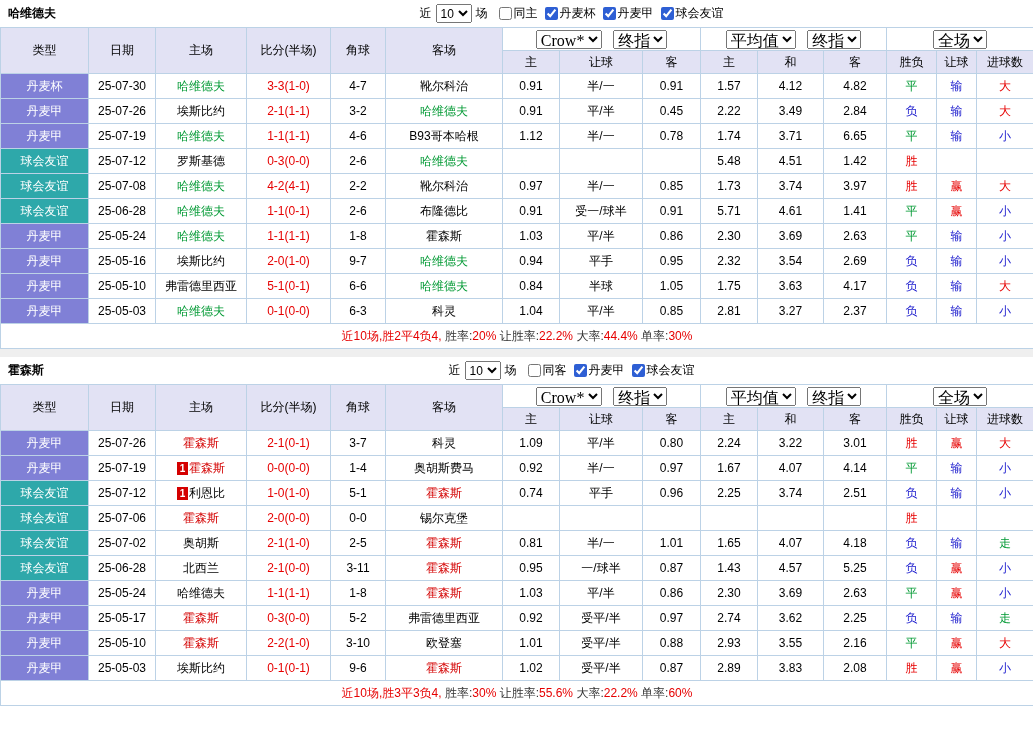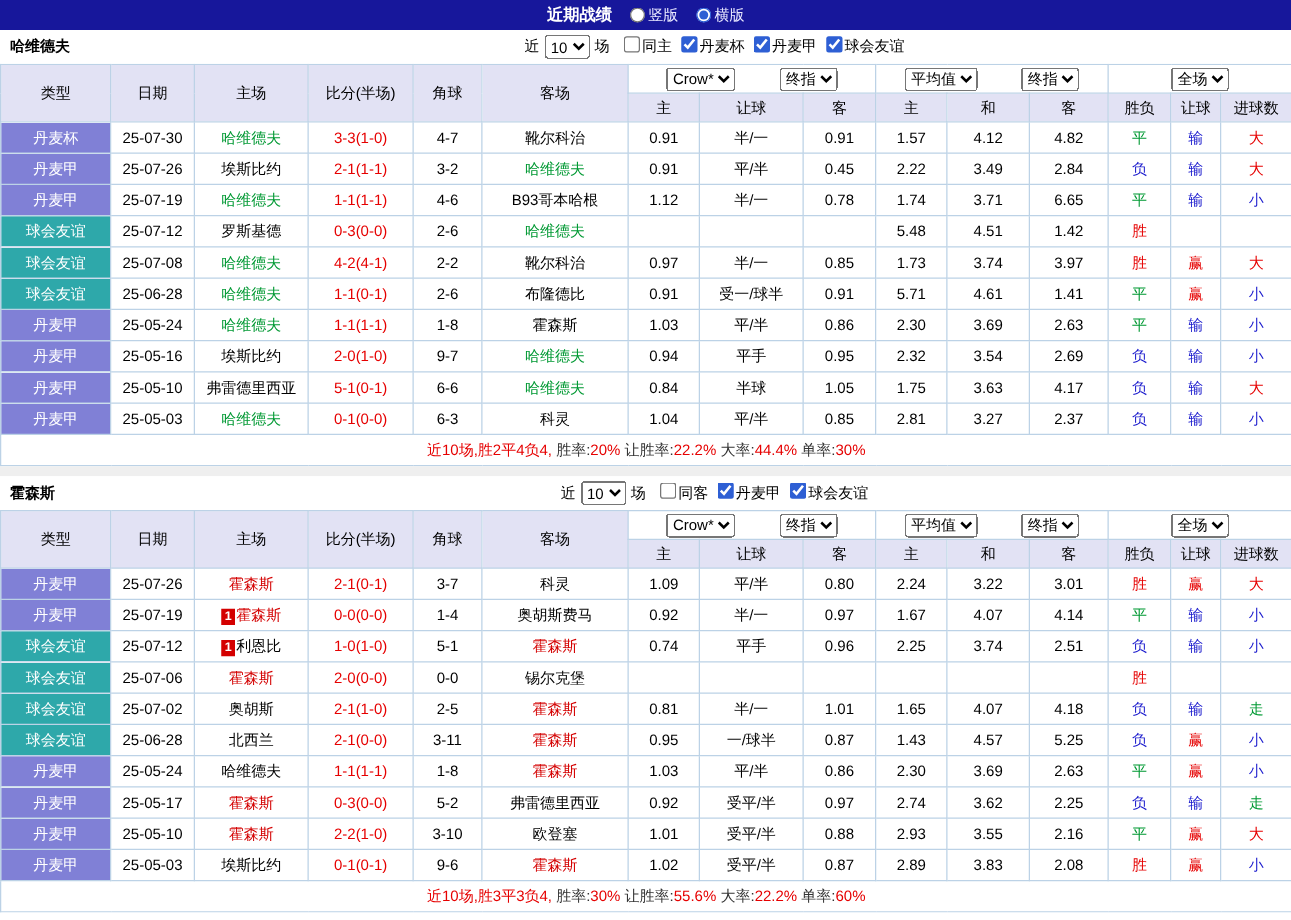--- a/index.html
+++ b/index.html
@@ -29,40 +29,40 @@
     height: 27px;
     display: flex;
     align-items: center;
     justify-content: center;
     background: #fff;
   }
   .team-name { position: absolute; left: 8px; font-weight: bold; }
   .filter-group { display: flex; align-items: center; gap: 4px; margin-left: 110px; }
   .count-select { font-size: 12px; height: 19px; }
   .cb-group { display: inline-flex; align-items: center; }
-  .cb-opt { display: inline-flex; margin-left: 7px; cursor: pointer; }
+  .cb-opt { display: inline-flex; align-items: center; margin-left: 7px; cursor: pointer; }
   .cb-opt input { width: 13px; height: 13px; margin: 0 2px 0 0; accent-color: #2e5fd4; }
 
   table.stat-table {
     width: 1033px;
     border-collapse: collapse;
     table-layout: fixed;
     font-size: 12px;
   }
   .stat-table th, .stat-table td {
     border: 1px solid #bcd2e6;
     text-align: center;
     height: 25px;
     padding: 0 1px;
     white-space: nowrap;
     overflow: hidden;
   }
   .stat-table thead th { background: #e2e2f4; font-weight: normal; height: 23px; }
   .stat-table thead th.dd-cell { background: #fff; }
-  .dd-cell select { font-size: 12px; height: 19px; margin: 0 16px; }
+  .dd-cell select { font-size: 16px; height: 19px; margin: 0 4px; font-family: Liberation Serif, serif; }
   td.league { color: #fff; }
   td.score { color: #e60000; }
   .card-badge {
     display: inline-block;
     background: #d40000;
     color: #fff;
     font-size: 10px;
     font-weight: bold;
     line-height: 13px;
     width: 11px;
@@ -72,31 +72,20 @@
   }
   .team-cell span.team-link { cursor: pointer; }
   .stats-cell { height: 25px; background: #fff; }
   .divider { height: 8px; background: #efefef; }
 </style>
 </head>
 <body>
 
 <div class="page">
 
-  <div class="topbar">
-    <span class="topbar-title">近期战绩</span>
-    <label class="radio-opt">
-      <input type="radio" name="layout" style="">
-      <span>竖版</span>
-    </label>
-    <label class="radio-opt">
-      <input type="radio" name="layout" checked="" style="">
-      <span>横版</span>
-    </label>
-  </div>
 
   <div class="section">
     <div class="section-bar">
       <span class="team-name">哈维德夫</span>
       <div class="filter-group">
         <span>近</span>
         <select class="count-select">
           <option>10</option>
         </select>
         <span>场</span>

